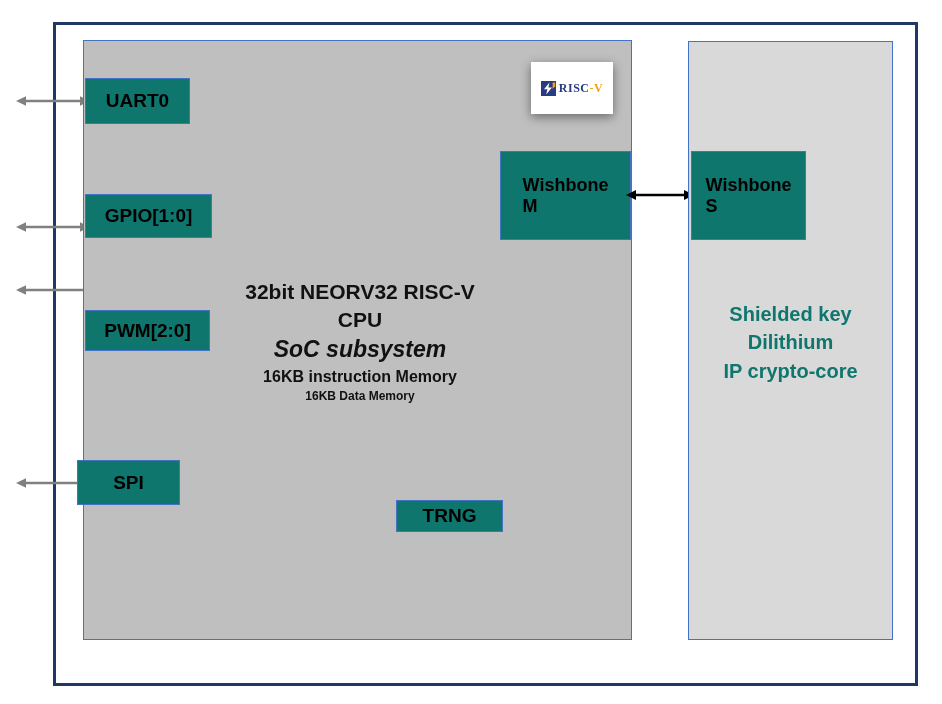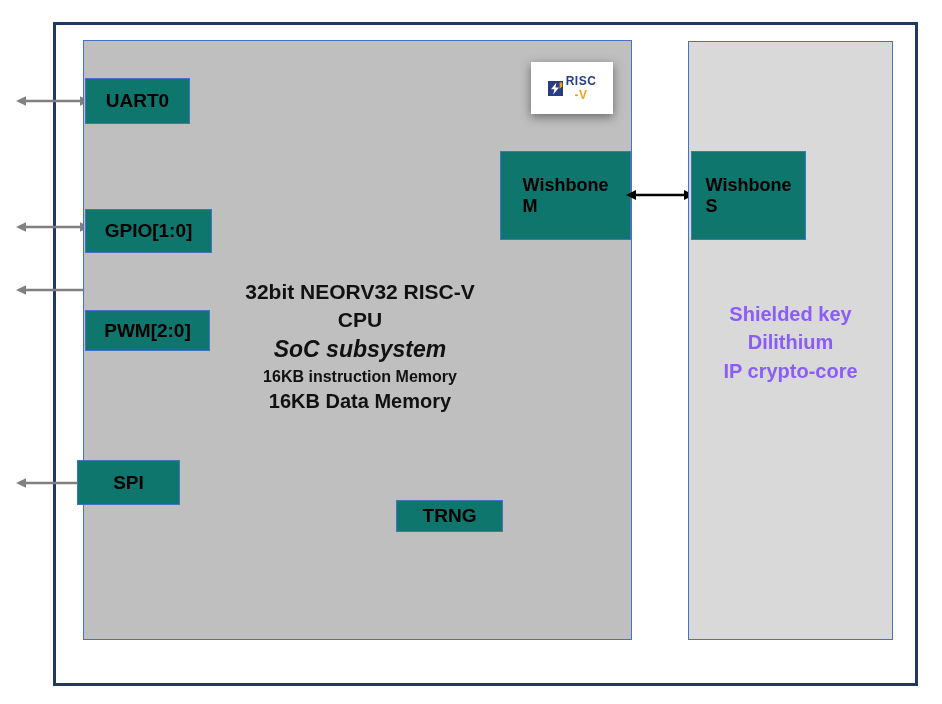--- a/index.html
+++ b/index.html
@@ -19,58 +19,58 @@
   
   .crypto-panel{position:absolute;left:688px;top:41px;width:205px;height:599px;
                 background:#D9D9D9;border:1px solid #4472C4;box-sizing:border-box;}
 
   
   .blk{position:absolute;background:#0f766e;border:1.5px solid #4472C4;
        box-sizing:border-box;display:flex;align-items:center;justify-content:center;
        font-weight:bold;color:#000;line-height:1.15;}
 
   #uart0 {left:85px; top:78px;  width:105px; height:46px; font-size:19px;}
-  #gpio  {left:85px; top:209px; width:127px; height:44px; font-size:19px;}
+  #gpio  {left:85px; top:194px; width:127px; height:44px; font-size:19px;}
   #pwm   {left:85px; top:270px; width:125px; height:41px; font-size:19px;margin-top:40px;}
   #spi   {left:77px; top:460px; width:103px; height:45px; font-size:19px;}
   #trng  {left:396px;top:500px; width:107px; height:32px; font-size:19px;}
   #wbm   {left:500px;top:151px; width:131px; height:89px; font-size:18px;}
   #wbs   {left:691px;top:151px; width:115px; height:89px; font-size:18px;}
 
   
   .cpu-text{position:absolute;left:160px;top:278px;width:400px;text-align:center;
             font-weight:bold;color:#111;}
   .cpu-text .l1{font-size:21px;line-height:1.32;}
   .cpu-text .l2{font-size:21px;line-height:1.32;}
   .cpu-text .l3{font-size:23px;line-height:1.42;font-style:italic;}
   .cpu-text .l4{font-size:16px;line-height:1.35;}
-  .cpu-text .l5{font-size:20px;line-height:1.35;}
+  .cpu-text .l5{font-size:12px;line-height:1.35;}
 
   
   .crypto-text{position:absolute;left:688px;top:300px;width:205px;text-align:center;
-               font-weight:bold;font-size:20px;line-height:1.42;color:#8b5cf6;}
+               font-weight:bold;font-size:20px;line-height:1.42;color:#0f766e;}
 
   
   .caption{position:absolute;left:470px;top:650px;width:440px;text-align:right;
            font-weight:bold;font-size:18px;color:#000;}
 
   
   .io-arrow{position:absolute;height:14px;}
   .io-arrow svg{display:block;}
 
   
   .wb-link{position:absolute;left:626px;top:188px;width:68px;height:14px;}
 
   
   .riscv-card{position:absolute;left:531px;top:62px;width:82px;height:52px;
               background:#ffffff;box-shadow:0 3px 10px rgba(0,0,0,0.45);
               display:flex;align-items:center;justify-content:center;gap:3px;}
   .riscv-mark{width:15px;height:15px;position:relative;}
-  .riscv-word{font-family:Liberation Sans, sans-serif;font-weight:bold;
-              font-size:12px;letter-spacing:0.5px;display:flex;align-items:center;flex-direction:column;}
+  .riscv-word{font-family:Liberation Serif, serif;font-weight:bold;
+              font-size:12px;letter-spacing:0.5px;display:flex;align-items:center;}
   .riscv-word .risc{color:#283C82;}
   .riscv-word .dashv{color:#EFA417;}
 </style>
 </head>
 <body>
 
 <div id="stage">
 
   <div class="soc-frame"></div>
 

